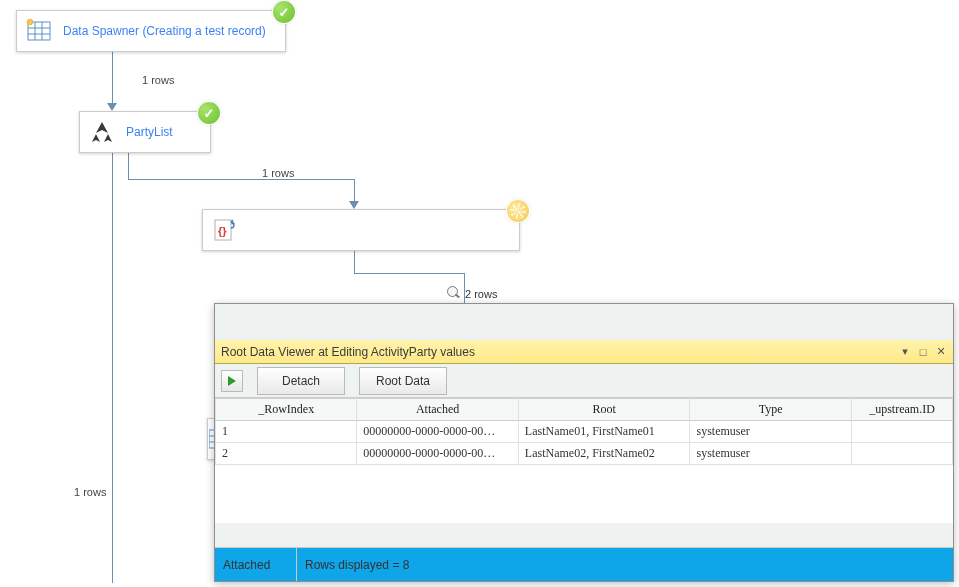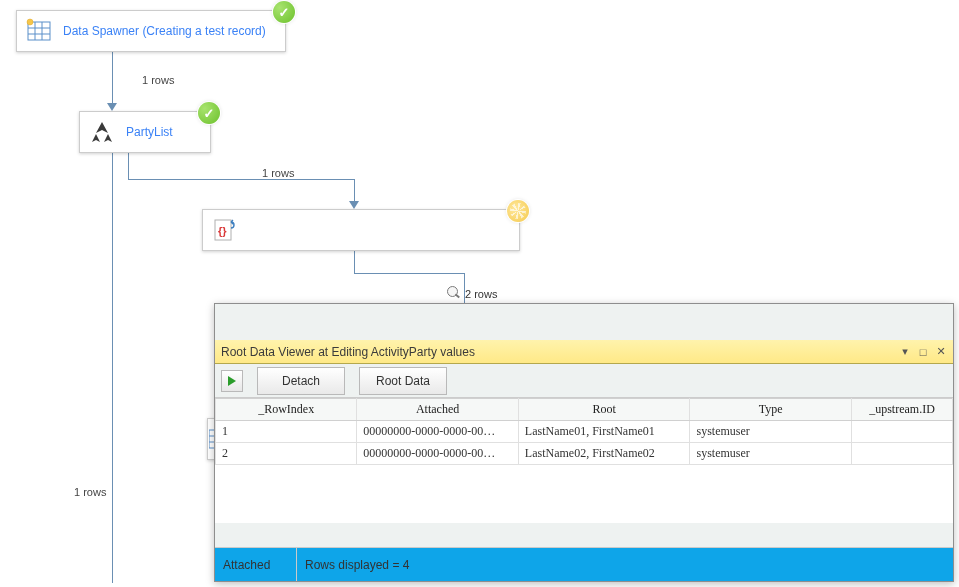--- a/index.html
+++ b/index.html
@@ -332,15 +332,15 @@
           <td>00000000-0000-0000-00…</td>
           <td>LastName02, FirstName02</td>
           <td>systemuser</td>
           <td></td>
         </tr>
       </tbody>
     </table>
   </div>
   <div class="statusbar">
     <div class="cell" style="width:82px;">Attached</div>
-    <div class="cell" style="flex:1; border-right:none;">Rows displayed = 4</div>
+    <div class="cell" style="flex:1; border-right:none;">Rows displayed = 8</div>
   </div>
 </div>
 
 </body></html>

